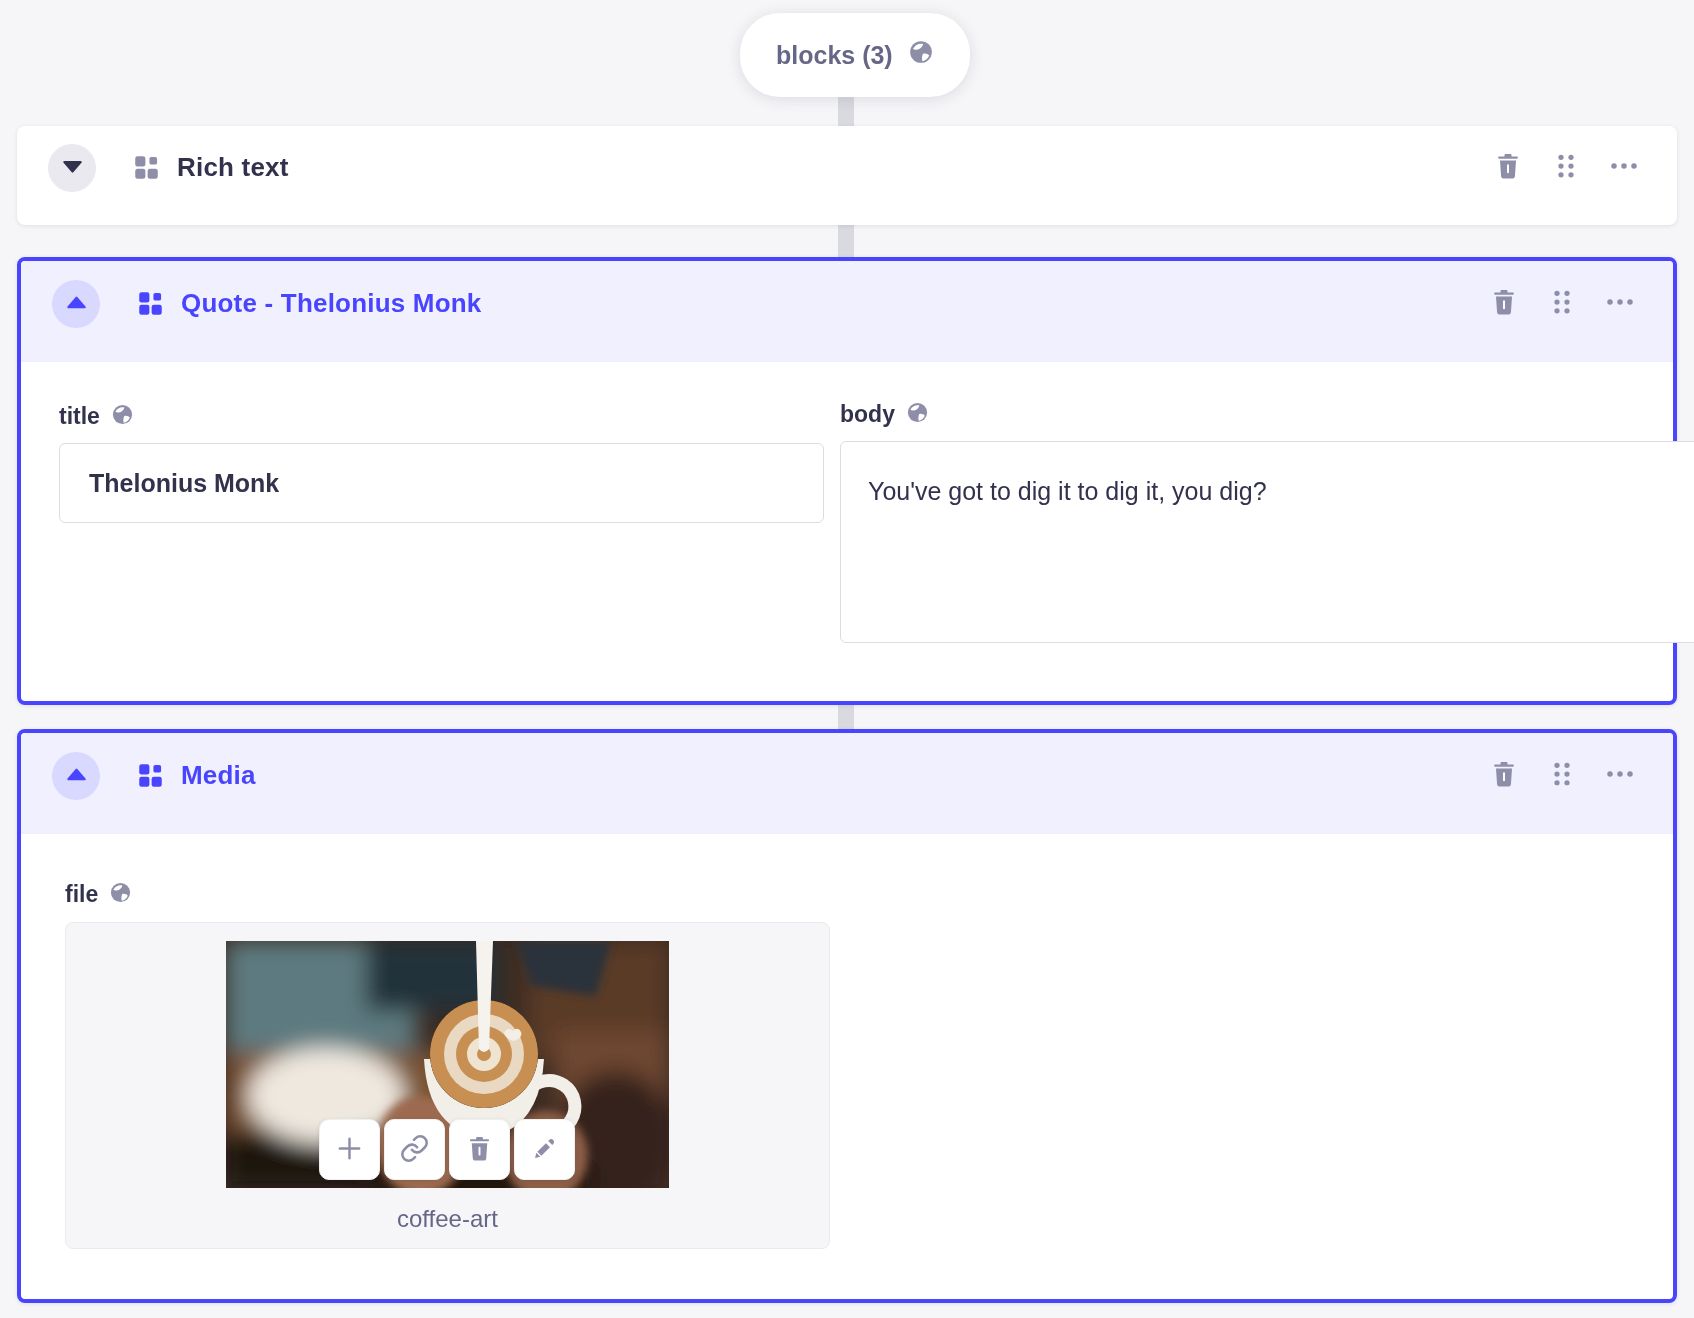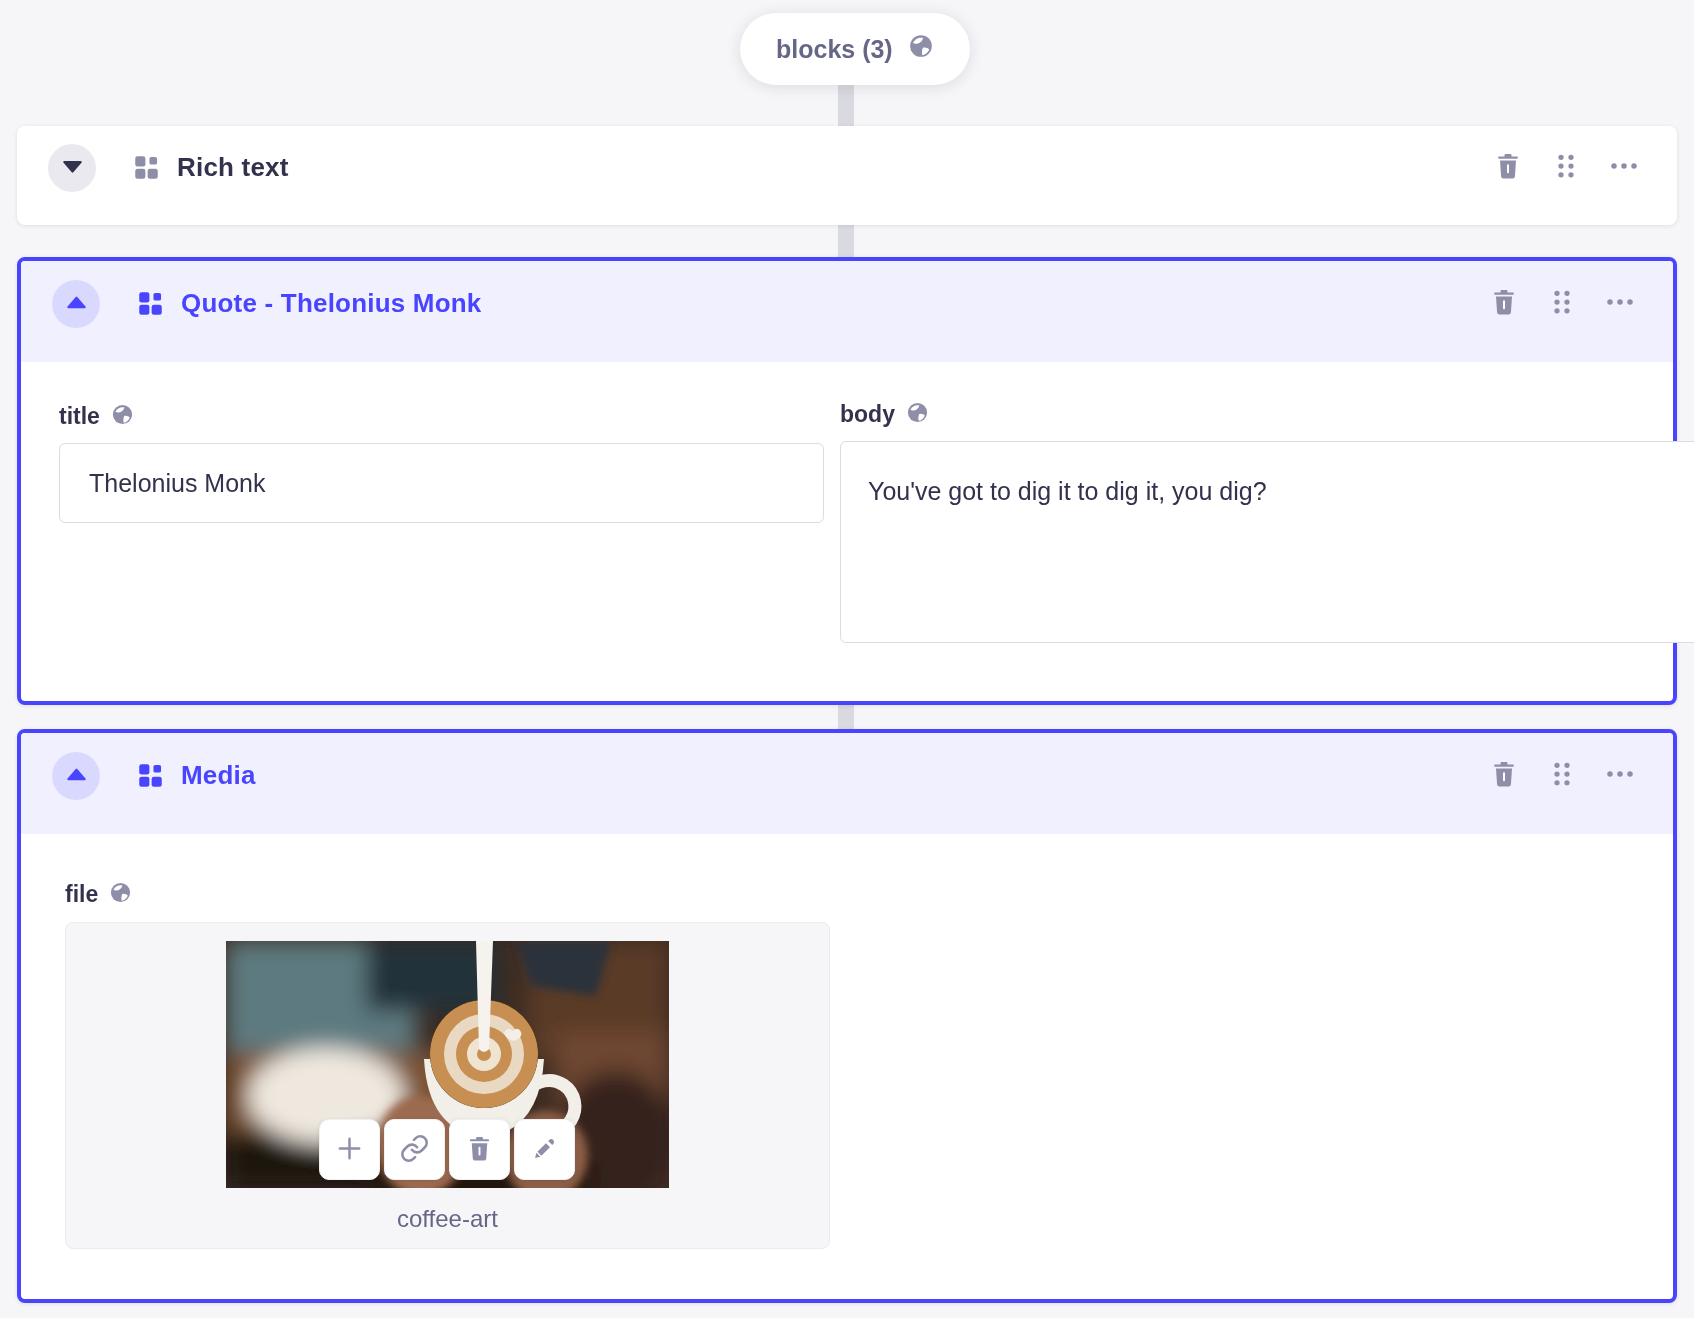--- a/index.html
+++ b/index.html
@@ -10,21 +10,21 @@
     overflow:hidden;
   }
   
   .connector { position:absolute; left:838px; width:16px; background:#d9d9e0; }
   #conn-top    { top:60px;  height:66px; }
   #conn-mid    { top:225px; height:36px; }
   #conn-bottom { top:703px; height:30px; }
 
   
   .pill {
-    position:absolute; left:740px; top:13px; height:72px;
+    position:absolute; left:740px; top:13px; height:84px;
     background:#ffffff; border-radius:40px;
     box-shadow:0 2px 15px rgba(33,33,52,.12);
     display:flex; align-items:center; gap:15px; padding:0 36px;
     color:#666687; font-weight:700; font-size:25px;
   }
   .pill .globe { color:#8e8ea9; }
 
   
   .block {
     position:absolute; left:17px; width:1660px; background:#ffffff;
@@ -66,21 +66,21 @@
   .field-label { font-size:23px; font-weight:700; color:#32324d; }
   .field-label-row .globe { color:#8e8ea9; }
 
   #title-field { left:38px;  top:142px; width:765px; }
   #body-field  { left:819px; top:140px; width:890px; }
 
   .text-input {
     margin-top:13px; width:100%; height:80px;
     border:1px solid #dcdce4; border-radius:6px; background:#fff;
     font-family:"Liberation Sans", sans-serif;
-    font-size:25px; color:#32324d; padding:0 29px; outline:none;
+    font-size:25px; color:#32324d; padding:0 29px; outline:none;font-weight:bold;
   }
   .text-area {
     margin-top:13px; width:100%; height:202px; resize:none;
     border:1px solid #dcdce4; border-radius:6px; background:#fff;
     font-family:"Liberation Sans", sans-serif;
     font-size:25px; color:#32324d; line-height:1.45;
     padding:31px 27px; outline:none;
   }
 
   

